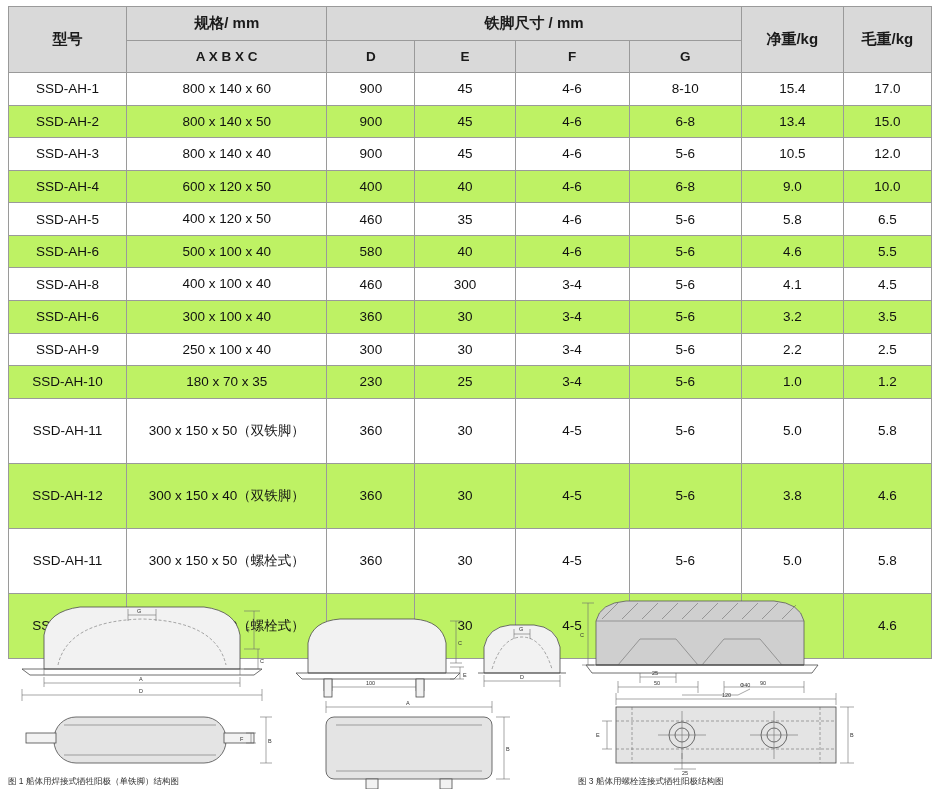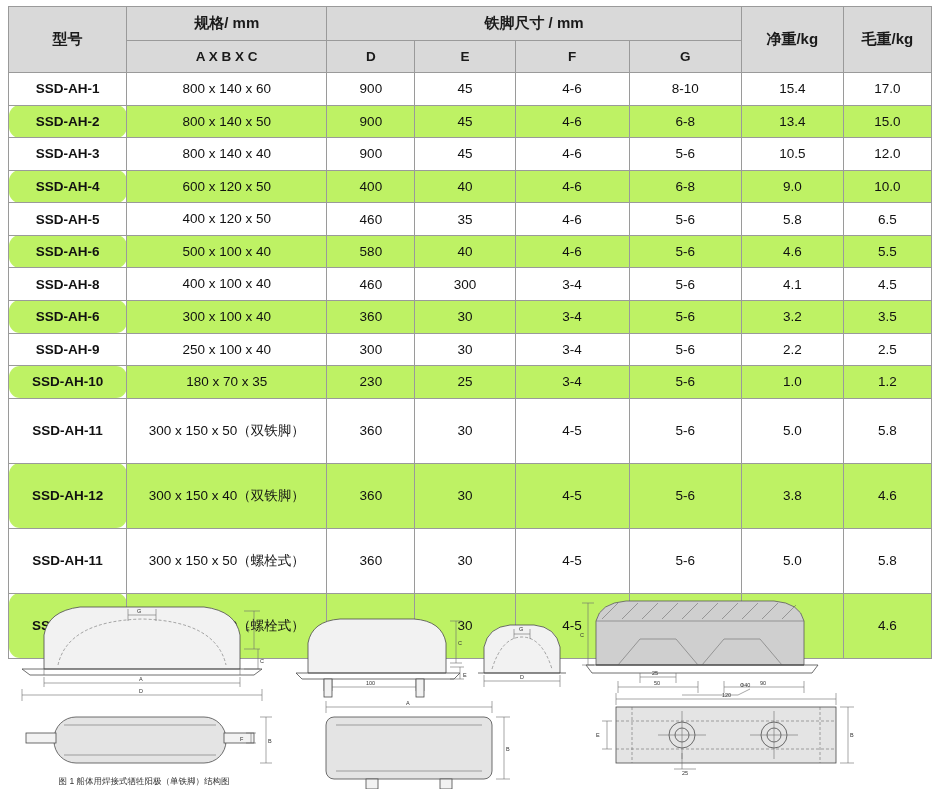--- a/index.html
+++ b/index.html
@@ -4,26 +4,26 @@
 <style>
   html,body{margin:0;padding:0;background:#fff;}
   body{width:940px;height:789px;font-family:"Liberation Sans","DejaVu Sans",sans-serif;color:#111;overflow:hidden;}
   .sheet{width:940px;height:789px;position:relative;}
   table.spec{border-collapse:collapse;width:924px;margin:6px 8px 0 8px;table-layout:fixed;}
   table.spec th,table.spec td{border:1px solid #9a9a9a;text-align:center;vertical-align:middle;font-size:13.5px;}
   table.spec thead th{background:#d9d9d9;font-weight:bold;font-size:15px;color:#1a1a1a;padding:7px 2px;}
   table.spec thead th.sub{font-weight:bold;font-size:13.5px;padding:8px 2px;}
   table.spec tbody tr td{padding:6px 3px;background:#fff;}
   table.spec tbody tr.alt td{background:#bef264;}
-  td.model{font-weight:bold;font-size:13.5px;border-radius:11px;}
+  td.model{font-weight:normal;font-size:13.5px;}
   td.spec-cell{font-size:13px;line-height:1.45;padding:6px 14px;}
   tr.tall td{height:52px;margin-top:23px;}
   .figures{position:absolute;left:0;top:585px;width:940px;height:204px;}
   .fig{position:absolute;}
-  .cap{font-size:8.5px;color:#333;text-align:center;font-family:"Liberation Sans",sans-serif;}
+  .cap{font-size:8.5px;color:#333;font-family:"Liberation Sans",sans-serif;}
   svg{display:block;}
   .ln{stroke:#4a4a4a;stroke-width:0.8;fill:none;}
   .ln2{stroke:#6d6d6d;stroke-width:0.6;fill:none;}
   .dash{stroke:#6d6d6d;stroke-width:0.6;fill:none;stroke-dasharray:3 2;}
   .fill{fill:#f2f2f2;stroke:#4a4a4a;stroke-width:0.8;}
   .fill2{fill:#e4e4e4;stroke:#4a4a4a;stroke-width:0.8;}
   .hatch{fill:#cfcfcf;stroke:#4a4a4a;stroke-width:0.7;}
   .tx{font-size:5.5px;fill:#333;font-family:"Liberation Sans",sans-serif;}
 </style>
 </head>
@@ -306,16 +306,17 @@
         <text class="tx" x="162" y="96">Ф40</text>
         <path class="ln2" d="M104 162 L104 178 M96 178 L118 178"></path>
         <text class="tx" x="104" y="184">25</text>
         <path class="ln2" d="M38 108 L258 108 M38 102 L38 114 M258 102 L258 114"></path>
         <text class="tx" x="144" y="106">120</text>
         <path class="ln2" d="M262 116 L276 116 M262 172 L276 172 M270 116 L270 172"></path>
         <text class="tx" x="272" y="146">B</text>
         <path class="ln2" d="M24 130 L34 130 M24 158 L34 158 M29 130 L29 158"></path>
         <text class="tx" x="18" y="146">E</text>
       </svg>
+      <div class="cap">图 3  船体用螺栓连接式牺牲阳极结构图</div>
     </div>
 
   </div>
 </div>
 
 </body></html>

